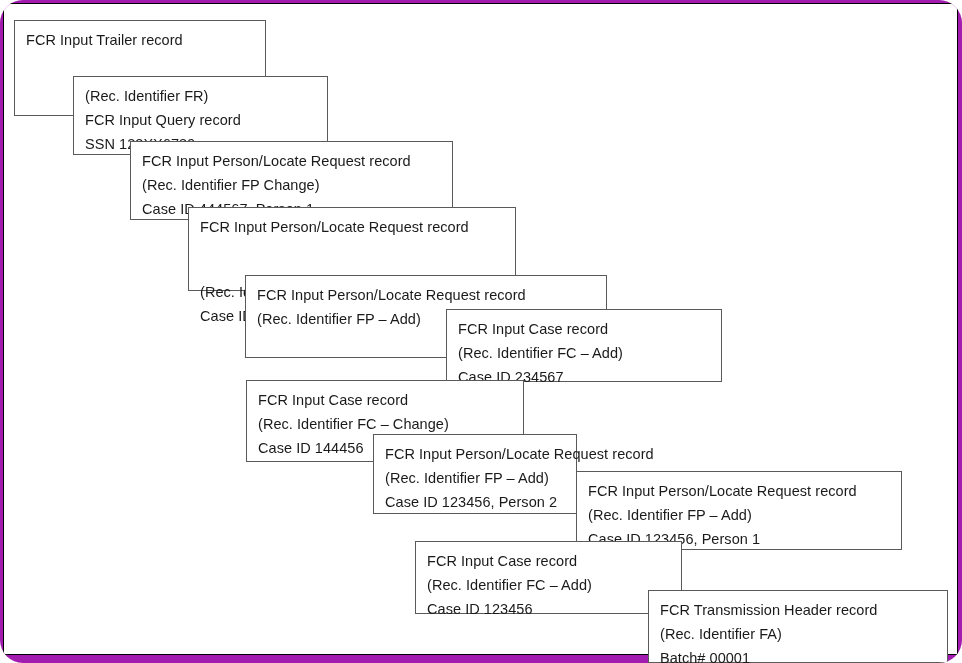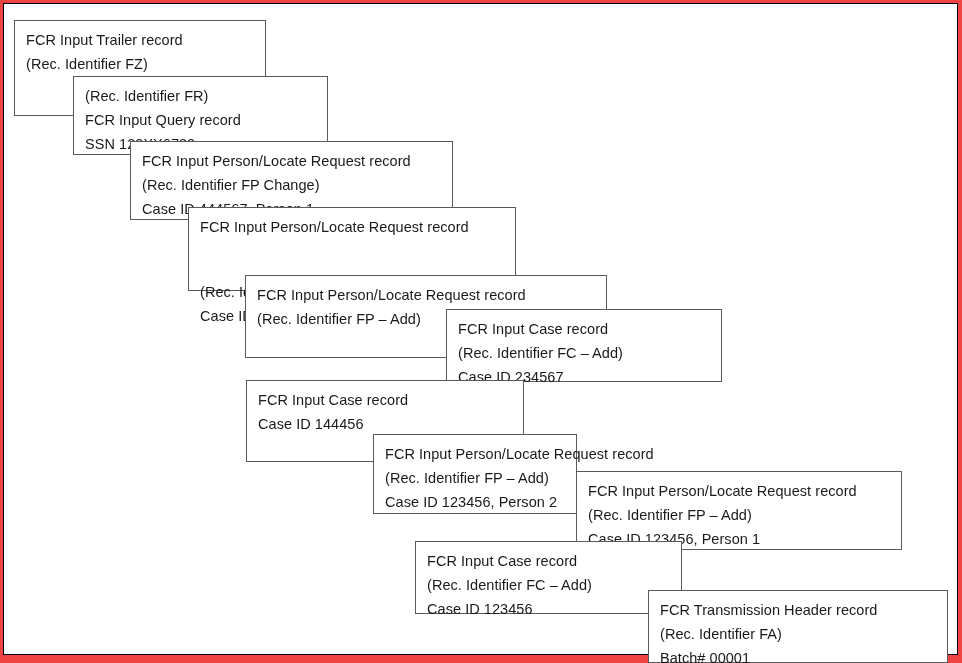--- a/index.html
+++ b/index.html
@@ -8,22 +8,23 @@
     padding: 0;
     background: #ffffff;
   }
   body {
     font-family: "Liberation Sans", sans-serif;
   }
   #canvas {
     position: relative;
     width: 962px;
     height: 663px;
-    background: #ef4444;
+    background: #a21caf;
     overflow: hidden;
+    border-radius: 23px;
   }
   #outer-frame {
     position: absolute;
     left: 3px;
     top: 3px;
     width: 955px;
     height: 652px;
     border: 1.5px solid #000000;
     box-sizing: border-box;
     background: #ffffff;
@@ -44,21 +45,20 @@
   }
 </style>
 </head>
 <body>
 
 <div id="canvas">
   <div id="outer-frame"></div>
   <div id="boxes-layer">
       <div class="record-box" style="left: 14px; top: 20px; width: 252px; height: 96px; z-index: 1; border-color: rgb(90, 90, 90); background: rgb(255, 255, 255);">
         <div class="record-line" style="color: rgb(26, 26, 26);">FCR Input Trailer record</div>
-        <div class="record-line" style="color: rgb(26, 26, 26);">(Rec. Identifier FZ)</div>
       </div>
       <div class="record-box" style="left: 73px; top: 76px; width: 255px; height: 79px; z-index: 2; border-color: rgb(90, 90, 90); background: rgb(255, 255, 255);">
         <div class="record-line" style="color: rgb(26, 26, 26);">(Rec. Identifier FR)</div>
         <div class="record-line" style="color: rgb(26, 26, 26);">FCR Input Query record</div>
         <div class="record-line" style="color: rgb(26, 26, 26);">SSN 123XX6789</div>
       </div>
       <div class="record-box" style="left: 130px; top: 141px; width: 323px; height: 79px; z-index: 3; border-color: rgb(90, 90, 90); background: rgb(255, 255, 255);">
         <div class="record-line" style="color: rgb(26, 26, 26);">FCR Input Person/Locate Request record</div>
         <div class="record-line" style="color: rgb(26, 26, 26);">(Rec. Identifier FP Change)</div>
         <div class="record-line" style="color: rgb(26, 26, 26);">Case ID 444567, Person 1</div>
@@ -72,20 +72,21 @@
         <div class="record-line" style="color: rgb(26, 26, 26);">FCR Input Person/Locate Request record</div>
         <div class="record-line" style="color: rgb(26, 26, 26);">(Rec. Identifier FP – Add)</div>
       </div>
       <div class="record-box" style="left: 446px; top: 309px; width: 276px; height: 73px; z-index: 6; border-color: rgb(90, 90, 90); background: rgb(255, 255, 255);">
         <div class="record-line" style="color: rgb(26, 26, 26);">FCR Input Case record</div>
         <div class="record-line" style="color: rgb(26, 26, 26);">(Rec. Identifier FC – Add)</div>
         <div class="record-line" style="color: rgb(26, 26, 26);">Case ID 234567</div>
       </div>
       <div class="record-box" style="left: 246px; top: 380px; width: 278px; height: 82px; z-index: 7; border-color: rgb(90, 90, 90); background: rgb(255, 255, 255);">
         <div class="record-line" style="color: rgb(26, 26, 26);">FCR Input Case record</div>
+        <div class="record-line" style="color: rgb(26, 26, 26);">(Rec. Identifier FC – Change)</div>
         <div class="record-line" style="color: rgb(26, 26, 26);">Case ID 144456</div>
       </div>
       <div class="record-box" style="left: 373px; top: 434px; width: 204px; height: 80px; z-index: 8; border-color: rgb(90, 90, 90); background: rgb(255, 255, 255);">
         <div class="record-line" style="color: rgb(26, 26, 26);">FCR Input Person/Locate Request record</div>
         <div class="record-line" style="color: rgb(26, 26, 26);">(Rec. Identifier FP – Add)</div>
         <div class="record-line" style="color: rgb(26, 26, 26);">Case ID 123456, Person 2</div>
       </div>
       <div class="record-box" style="left: 576px; top: 471px; width: 326px; height: 79px; z-index: 9; border-color: rgb(90, 90, 90); background: rgb(255, 255, 255);">
         <div class="record-line" style="color: rgb(26, 26, 26);">FCR Input Person/Locate Request record</div>
         <div class="record-line" style="color: rgb(26, 26, 26);">(Rec. Identifier FP – Add)</div>

